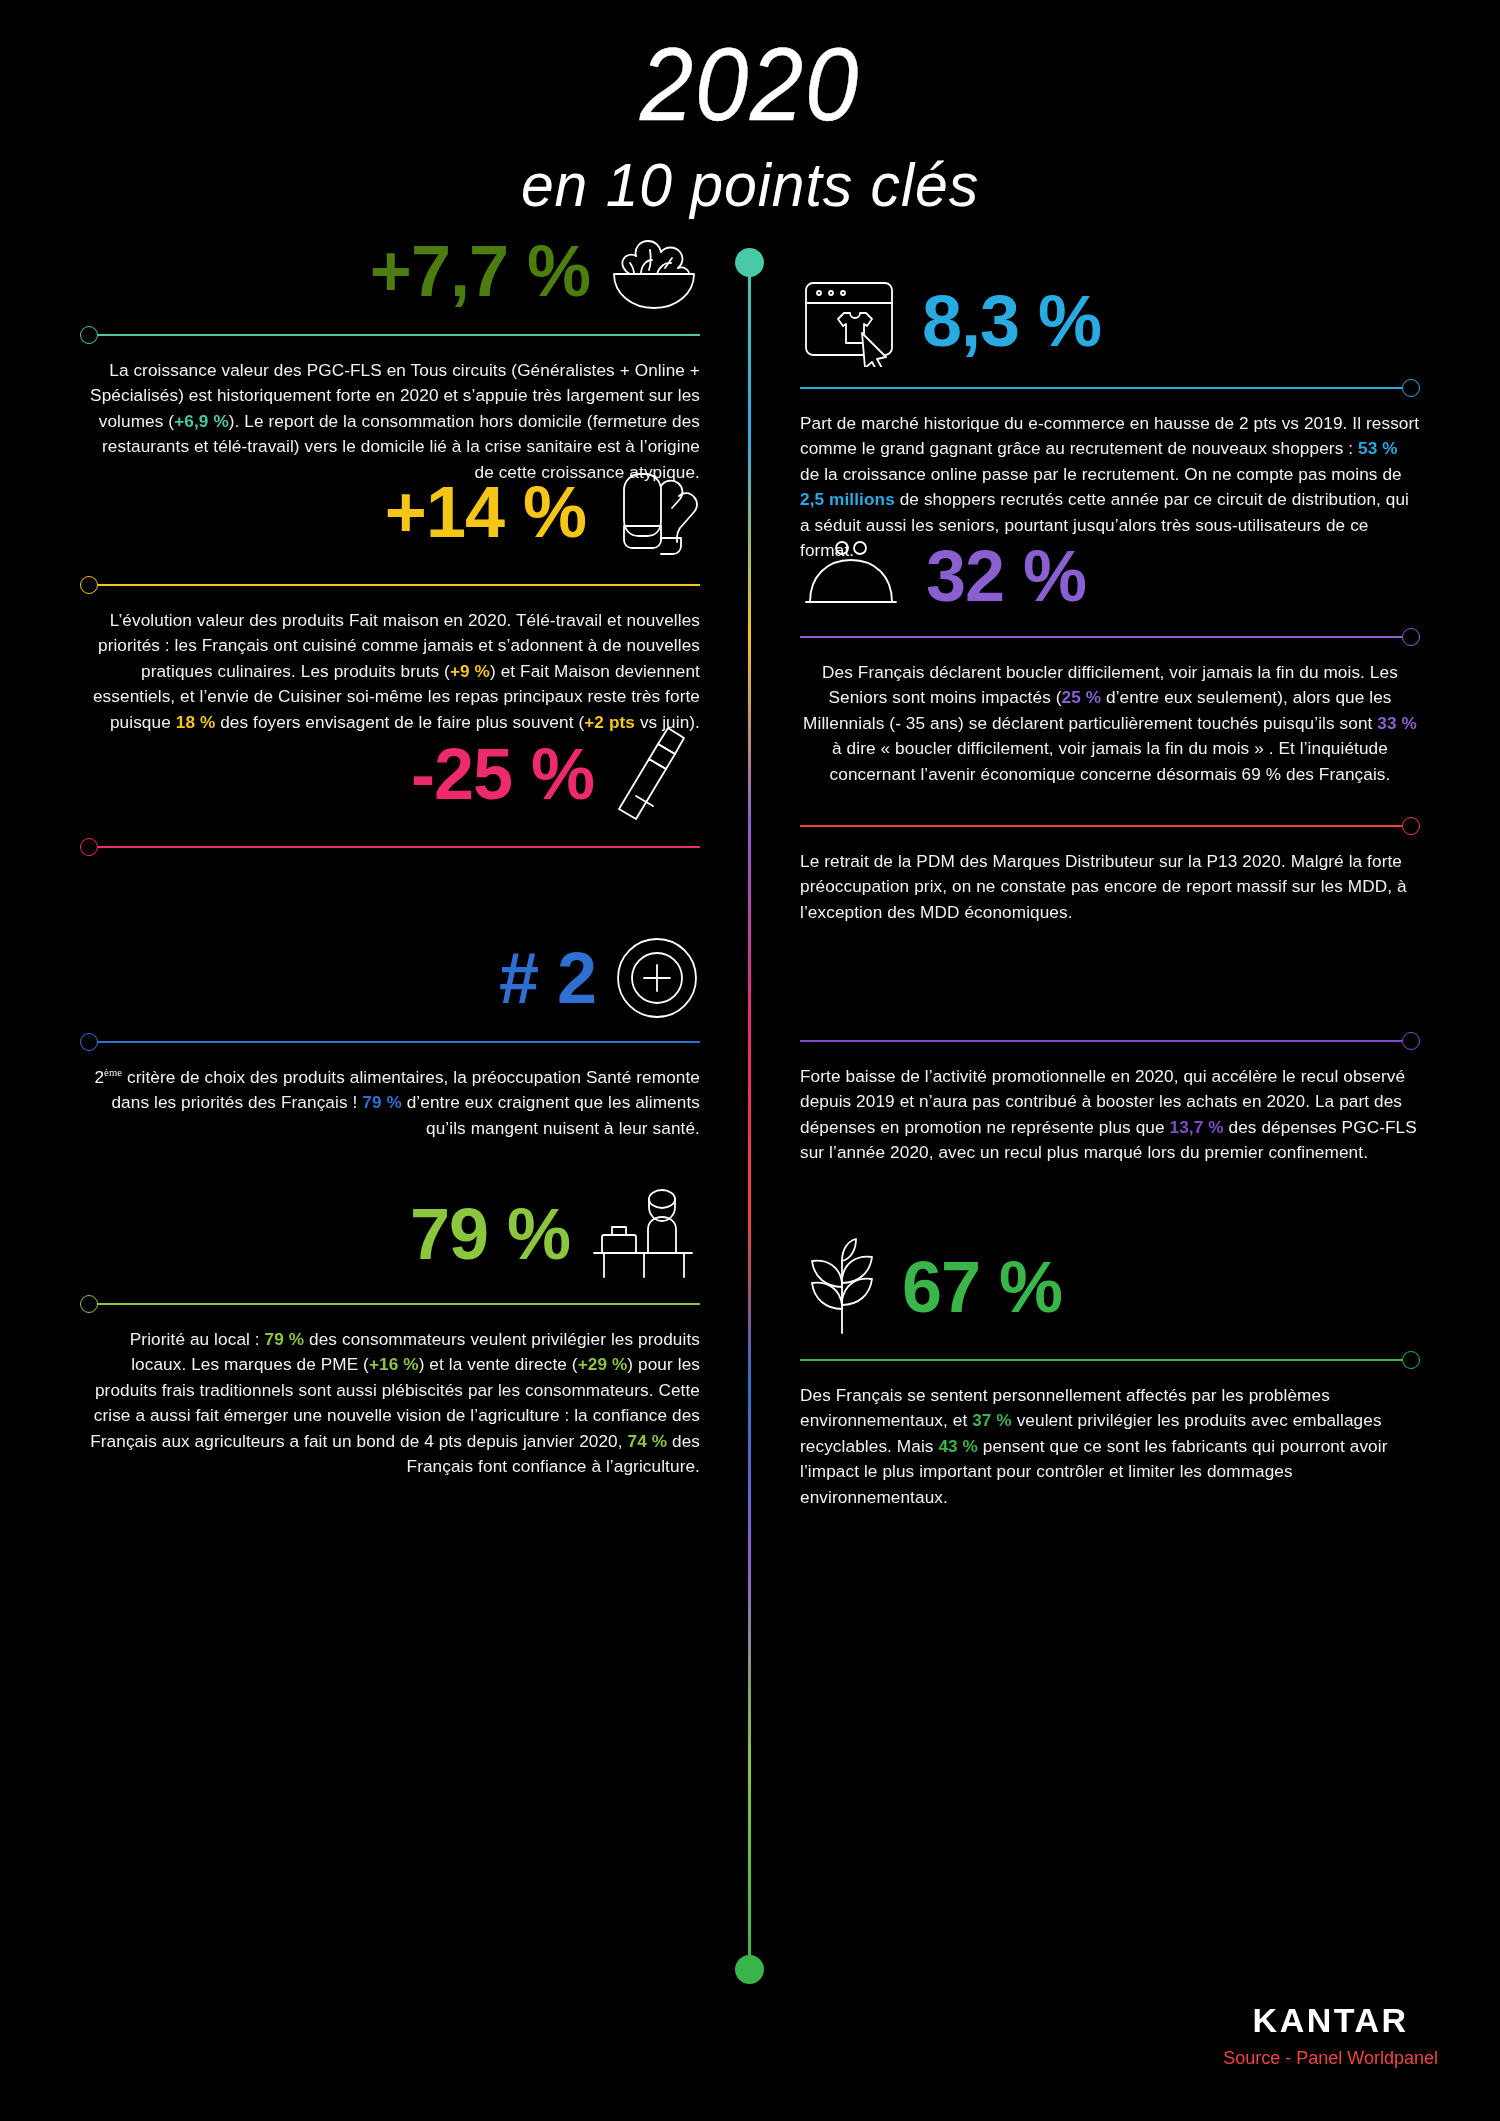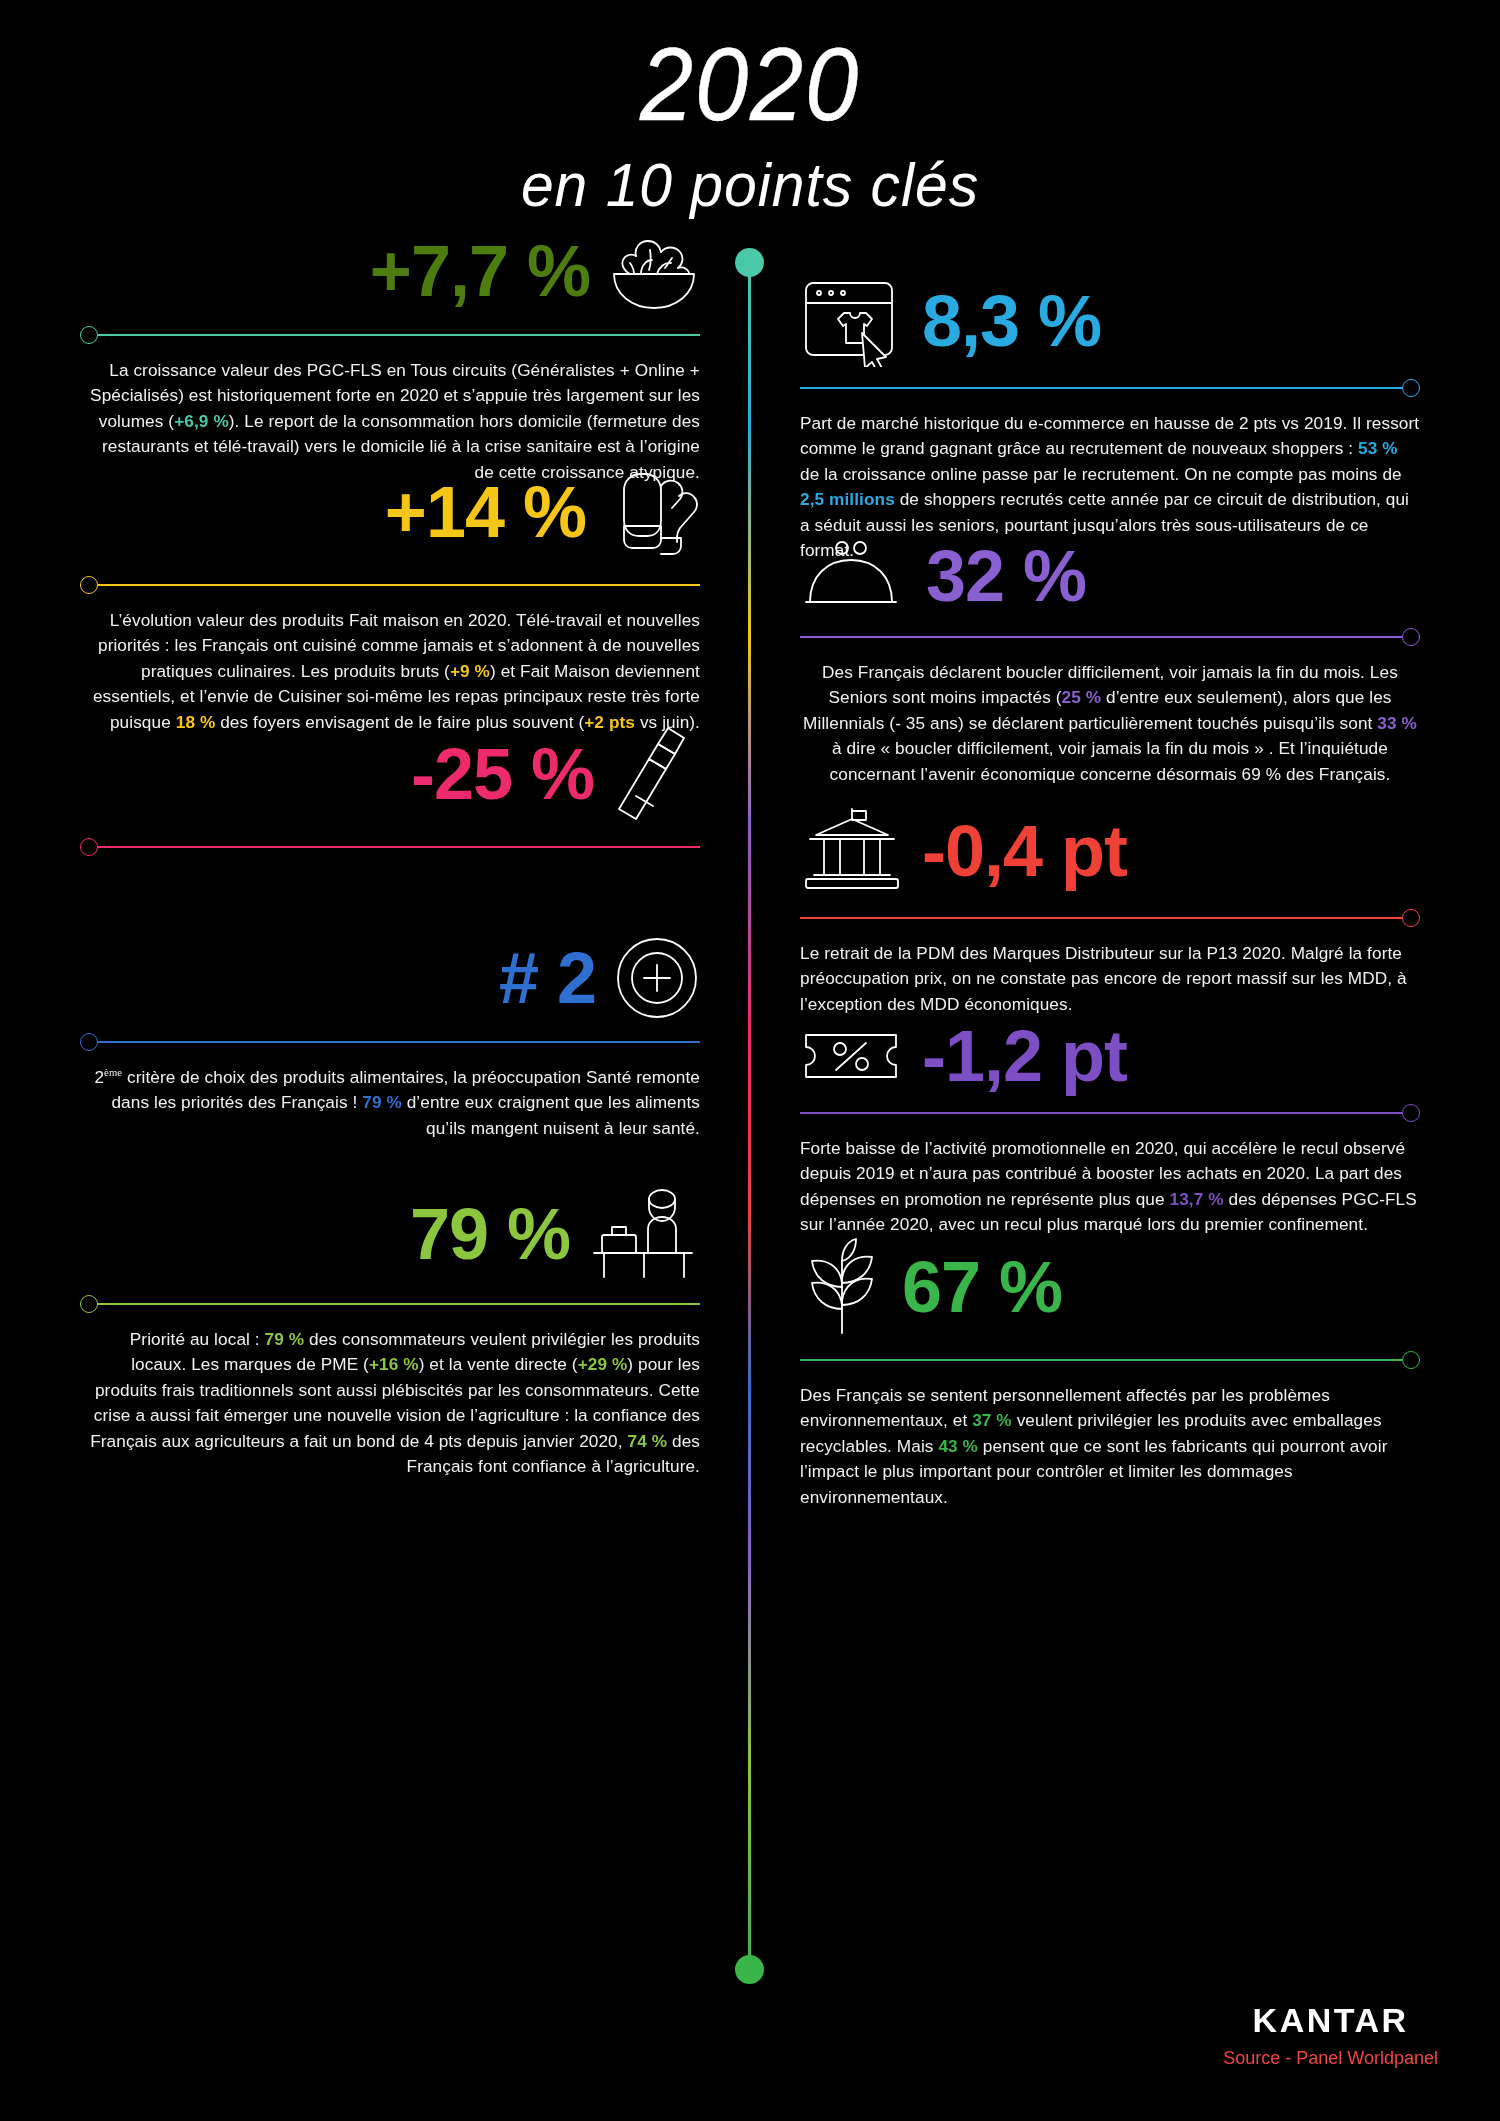--- a/index.html
+++ b/index.html
@@ -242,37 +242,20 @@
     <line x1="24" y1="74" x2="41" y2="84"></line>
   </svg>
           </span>
         </div>
         <div class="rule-wrap" style="color: rgb(238, 42, 110);">
           <div class="rule" style="background: rgb(238, 42, 110);"></div>
           <div class="endcap"></div>
         </div>
       </div>
       <div class="block right" style="top: 805px; left: 800px; width: 620px;">
-        <div class="stat-row">
-          <span class="icon">
-            <svg width="104" height="92" viewBox="0 0 104 92" fill="none" stroke="#fff" stroke-width="1.8" stroke-linecap="round" stroke-linejoin="round">
-    <path d="M52 4v10"></path>
-    <path d="M52 6h14v9H52"></path>
-    <path d="M16 30h72l-36-16z"></path>
-    <line x1="10" y1="34" x2="94" y2="34"></line>
-    <line x1="24" y1="34" x2="24" y2="70"></line>
-    <line x1="40" y1="34" x2="40" y2="70"></line>
-    <line x1="64" y1="34" x2="64" y2="70"></line>
-    <line x1="80" y1="34" x2="80" y2="70"></line>
-    <line x1="14" y1="70" x2="90" y2="70"></line>
-    <rect x="6" y="74" width="92" height="9" rx="2"></rect>
-  </svg>
-          </span>
-          <div class="stat-value" style="color: rgb(239, 65, 54);">-0,4 pt</div>
-        </div>
         <div class="rule-wrap" style="color: rgb(239, 65, 54);">
           <div class="rule" style="background: rgb(239, 65, 54);"></div>
           <div class="endcap"></div>
         </div>
         <div class="body-text"><span>Le retrait de la PDM des Marques Distributeur sur la P13 2020. Malgré la forte préoccupation prix, on ne constate pas encore de report massif sur les MDD, à l’exception des MDD économiques.</span></div>
       </div>
       <div class="block left" style="top: 935px; left: 80px; width: 620px;">
         <div class="stat-row">
           <div class="stat-value" style="color: rgb(47, 111, 208);"># 2</div>
           <span class="icon">
@@ -283,31 +266,20 @@
   </svg>
           </span>
         </div>
         <div class="rule-wrap" style="color: rgb(47, 111, 208);">
           <div class="rule" style="background: rgb(47, 111, 208);"></div>
           <div class="endcap"></div>
         </div>
         <div class="body-text"><span>2</span><sup>ème</sup><span> critère de choix des produits alimentaires, la préoccupation Santé remonte dans les priorités des Français ! </span><span class="hl" style="color: rgb(47, 111, 208);">79 %</span><span> d’entre eux craignent que les aliments qu’ils mangent nuisent à leur santé.</span></div>
       </div>
       <div class="block right" style="top: 1020px; left: 800px; width: 620px;">
-        <div class="stat-row">
-          <span class="icon">
-            <svg width="104" height="70" viewBox="0 0 104 70" fill="none" stroke="#fff" stroke-width="1.8" stroke-linecap="round" stroke-linejoin="round">
-    <path d="M6 14h90v12a9 9 0 0 0 0 18v12H6V44a9 9 0 0 0 0-18z"></path>
-    <circle cx="40" cy="28" r="6"></circle>
-    <circle cx="62" cy="43" r="6"></circle>
-    <line x1="66" y1="22" x2="36" y2="49"></line>
-  </svg>
-          </span>
-          <div class="stat-value" style="color: rgb(126, 79, 196);">-1,2 pt</div>
-        </div>
         <div class="rule-wrap" style="color: rgb(126, 79, 196);">
           <div class="rule" style="background: rgb(126, 79, 196);"></div>
           <div class="endcap"></div>
         </div>
         <div class="body-text"><span>Forte baisse de l’activité promotionnelle en 2020, qui accélère le recul observé depuis 2019 et n’aura pas contribué à booster les achats en 2020. La part des dépenses en promotion ne représente plus que </span><span class="hl" style="color: rgb(126, 79, 196);">13,7 %</span><span> des dépenses PGC-FLS sur l’année 2020, avec un recul plus marqué lors du premier confinement.</span></div>
       </div>
       <div class="block left" style="top: 1185px; left: 80px; width: 620px;">
         <div class="stat-row">
           <div class="stat-value" style="color: rgb(140, 198, 63);">79 %</div>
           <span class="icon">

